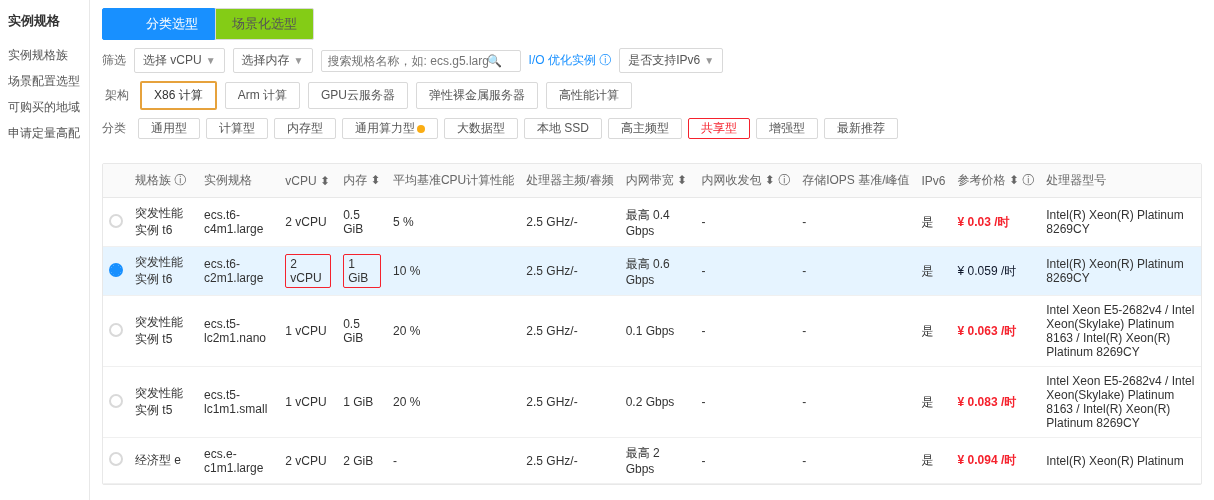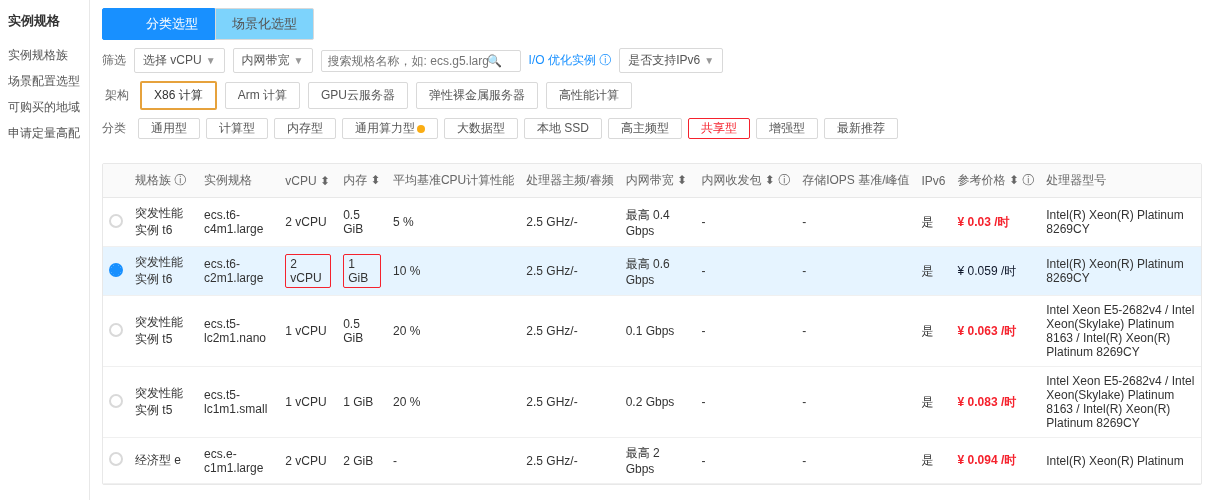--- a/index.html
+++ b/index.html
@@ -10,21 +10,21 @@
     
     .sidebar { width: 90px; background: #fff; padding: 12px 8px; border-right: 1px solid #e8e8e8; }
     .sidebar-title { font-size: 13px; font-weight: bold; color: #333; margin-bottom: 12px; }
     .sidebar-item { font-size: 12px; color: #555; padding: 4px 0; cursor: pointer; line-height: 1.5; }
     
     
     .main { flex: 1; padding: 8px 12px; overflow: hidden; }
     
     
     .top-tabs { display: flex; gap: 0; margin-bottom: 8px; }
-    .top-tab { padding: 6px 16px; font-size: 13px; cursor: pointer; border: 1px solid #d9d9d9; background: #7dd3fc; color: #555; }
+    .top-tab { padding: 6px 16px; font-size: 13px; cursor: pointer; border: 1px solid #d9d9d9; background: #84cc16; color: #555; }
     .top-tab:first-child { border-radius: 2px 0 0 2px; }
     .top-tab:last-child { border-radius: 0 2px 2px 0; }
     .top-tab.active { background: #1890ff; color: #fff; border-color: #1890ff; padding-left: 43px; }
     
     
     .sub-tabs { display: flex; gap: 0; margin-bottom: 10px; border-bottom: 1px solid #e8e8e8; }
     .sub-tab { padding: 6px 12px; font-size: 13px; cursor: pointer; color: #555; border-bottom: 2px solid transparent; }
     .sub-tab.active { color: #1890ff; border-bottom: 2px solid #1890ff; }
     
     
@@ -82,21 +82,21 @@
     </div>
 
 
     <div class="filter-row">
       <span class="filter-label">筛选</span>
       <div class="filter-select">
         <span>选择 vCPU</span>
         <span class="arrow">▼</span>
       </div>
       <div class="filter-select">
-        <span>内网带宽</span>
+        <span>选择内存</span>
         <span class="arrow">▼</span>
       </div>
       <div class="search-box">
         <input type="text" placeholder="搜索规格名称，如: ecs.g5.large" style="">
         <span class="search-icon">🔍</span>
       </div>
       <span class="filter-link">I/O 优化实例 ⓘ</span>
       <div class="filter-select">
         <span>是否支持IPv6</span>
         <span class="arrow">▼</span>

